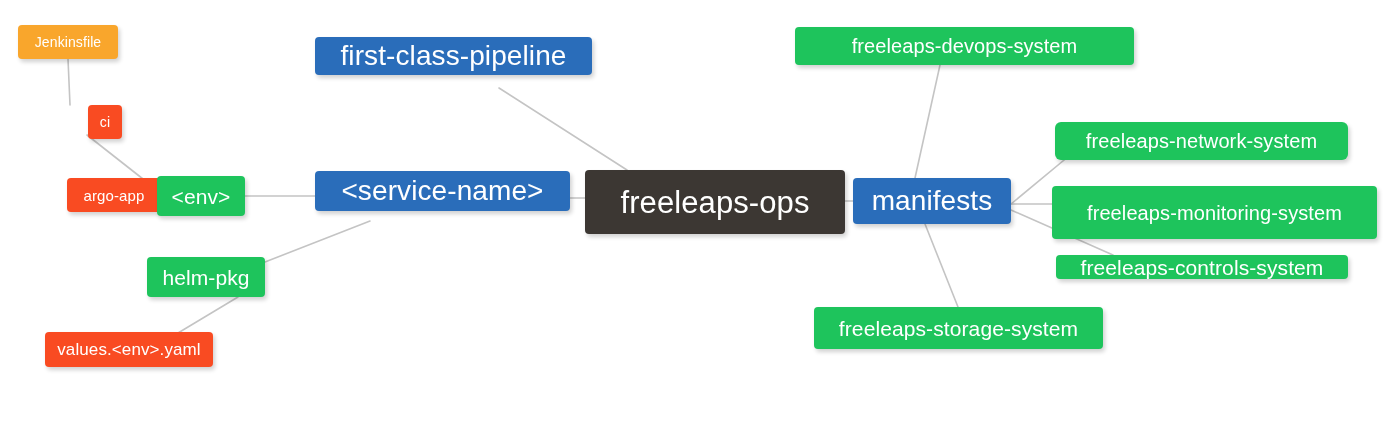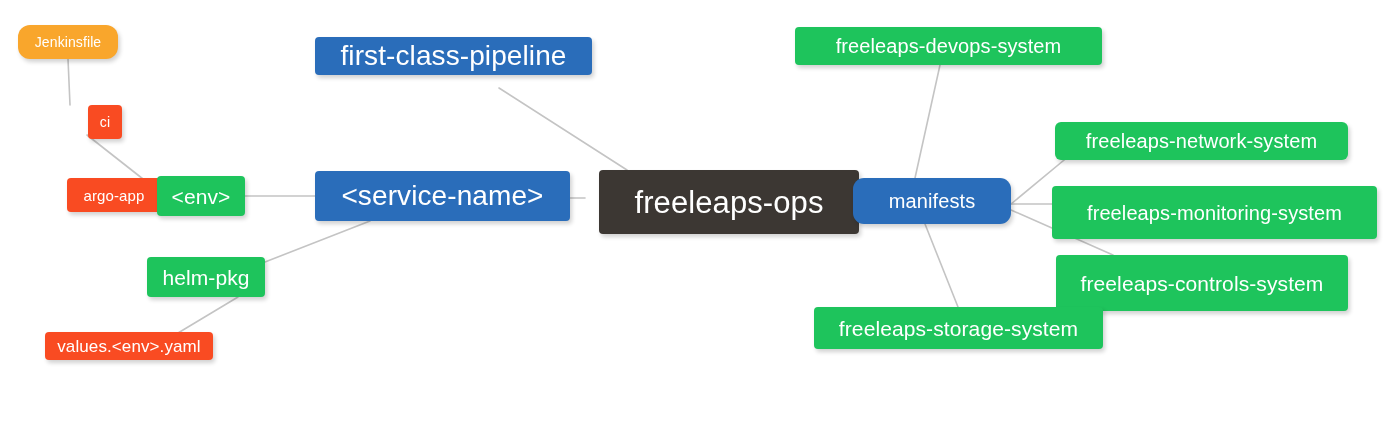--- a/index.html
+++ b/index.html
@@ -16,21 +16,21 @@
     position:absolute;
     display:flex;align-items:center;justify-content:center;
     color:#ffffff;
     border-radius:4px;
     box-sizing:border-box;
     white-space:nowrap;
     box-shadow:2px 3px 4px rgba(0,0,0,0.18);
     line-height:1;
     letter-spacing:0.1px;
   }
-  .n-root{background:#3c3733;margin-left:14px;}
+  .n-root{background:#3c3733;}
   .n-blue{background:#2a6dba;}
   .n-green{background:#1ec45c;}
   .n-orange{background:#f9a62c;}
   .n-red{background:#f94b22;margin-left:35px;}
 </style>
 </head>
 <body>
 
 <div id="canvas">
   <svg id="edges" viewBox="0 0 1390 421" xmlns="http://www.w3.org/2000/svg">
@@ -43,29 +43,29 @@
       <line x1="499" y1="88" x2="627" y2="170" stroke="#c4c4c4" stroke-width="1.6" stroke-linecap="round"></line>
       <line x1="570" y1="198" x2="585" y2="198" stroke="#c4c4c4" stroke-width="1.6" stroke-linecap="round"></line>
       <line x1="845" y1="201" x2="853" y2="201" stroke="#c4c4c4" stroke-width="1.6" stroke-linecap="round"></line>
       <line x1="915" y1="178" x2="940" y2="65" stroke="#c4c4c4" stroke-width="1.6" stroke-linecap="round"></line>
       <line x1="1011" y1="204" x2="1075" y2="151" stroke="#c4c4c4" stroke-width="1.6" stroke-linecap="round"></line>
       <line x1="1011" y1="204" x2="1052" y2="204" stroke="#c4c4c4" stroke-width="1.6" stroke-linecap="round"></line>
       <line x1="1011" y1="210" x2="1113" y2="255" stroke="#c4c4c4" stroke-width="1.6" stroke-linecap="round"></line>
       <line x1="925" y1="224" x2="958" y2="307" stroke="#c4c4c4" stroke-width="1.6" stroke-linecap="round"></line>
     </svg>
   <div id="nodes">
-      <div class="node n-orange" style="left: 18px; top: 25px; width: 100px; height: 34px; font-size: 14px; border-radius: 12px;">Jenkinsfile</div>
+      <div class="node n-orange" style="left: 18px; top: 25px; width: 100px; height: 34px; font-size: 14px;">Jenkinsfile</div>
       <div class="node n-red" style="left: 53px; top: 105px; width: 34px; height: 34px; font-size: 14px;">ci</div>
       <div class="node n-red" style="left: 32px; top: 178px; width: 94px; height: 34px; font-size: 15px;">argo-app</div>
       <div class="node n-green" style="left: 157px; top: 176px; width: 88px; height: 40px; font-size: 21px;">&lt;env&gt;</div>
       <div class="node n-green" style="left: 147px; top: 257px; width: 118px; height: 40px; font-size: 21px;">helm-pkg</div>
-      <div class="node n-red" style="left: 10px; top: 332px; width: 168px; height: 28px; font-size: 17px;">values.&lt;env&gt;.yaml</div>
+      <div class="node n-red" style="left: 10px; top: 332px; width: 168px; height: 35px; font-size: 17px;">values.&lt;env&gt;.yaml</div>
       <div class="node n-blue" style="left: 315px; top: 37px; width: 277px; height: 38px; font-size: 28px;">first-class-pipeline</div>
-      <div class="node n-blue" style="left: 315px; top: 171px; width: 255px; height: 50px; font-size: 28px;">&lt;service-name&gt;</div>
+      <div class="node n-blue" style="left: 315px; top: 171px; width: 255px; height: 40px; font-size: 28px;">&lt;service-name&gt;</div>
       <div class="node n-root" style="left: 585px; top: 170px; width: 260px; height: 64px; font-size: 31px;">freeleaps-ops</div>
-      <div class="node n-blue" style="left: 853px; top: 178px; width: 158px; height: 46px; font-size: 20px; border-radius: 11px;">manifests</div>
-      <div class="node n-green" style="left: 795px; top: 27px; width: 307px; height: 38px; font-size: 20px;">freeleaps-devops-system</div>
+      <div class="node n-blue" style="left: 853px; top: 178px; width: 158px; height: 46px; font-size: 28px;">manifests</div>
+      <div class="node n-green" style="left: 795px; top: 27px; width: 339px; height: 38px; font-size: 20px;">freeleaps-devops-system</div>
       <div class="node n-green" style="left: 1055px; top: 122px; width: 293px; height: 38px; font-size: 20px; border-radius: 6px;">freeleaps-network-system</div>
       <div class="node n-green" style="left: 1052px; top: 186px; width: 325px; height: 53px; font-size: 20px;">freeleaps-monitoring-system</div>
-      <div class="node n-green" style="left: 1056px; top: 255px; width: 292px; height: 56px; font-size: 21px;">freeleaps-controls-system</div>
+      <div class="node n-green" style="left: 1056px; top: 255px; width: 292px; height: 24px; font-size: 21px;">freeleaps-controls-system</div>
       <div class="node n-green" style="left: 814px; top: 307px; width: 289px; height: 42px; font-size: 21px;">freeleaps-storage-system</div>
     </div>
 </div>
 
 </body></html>

